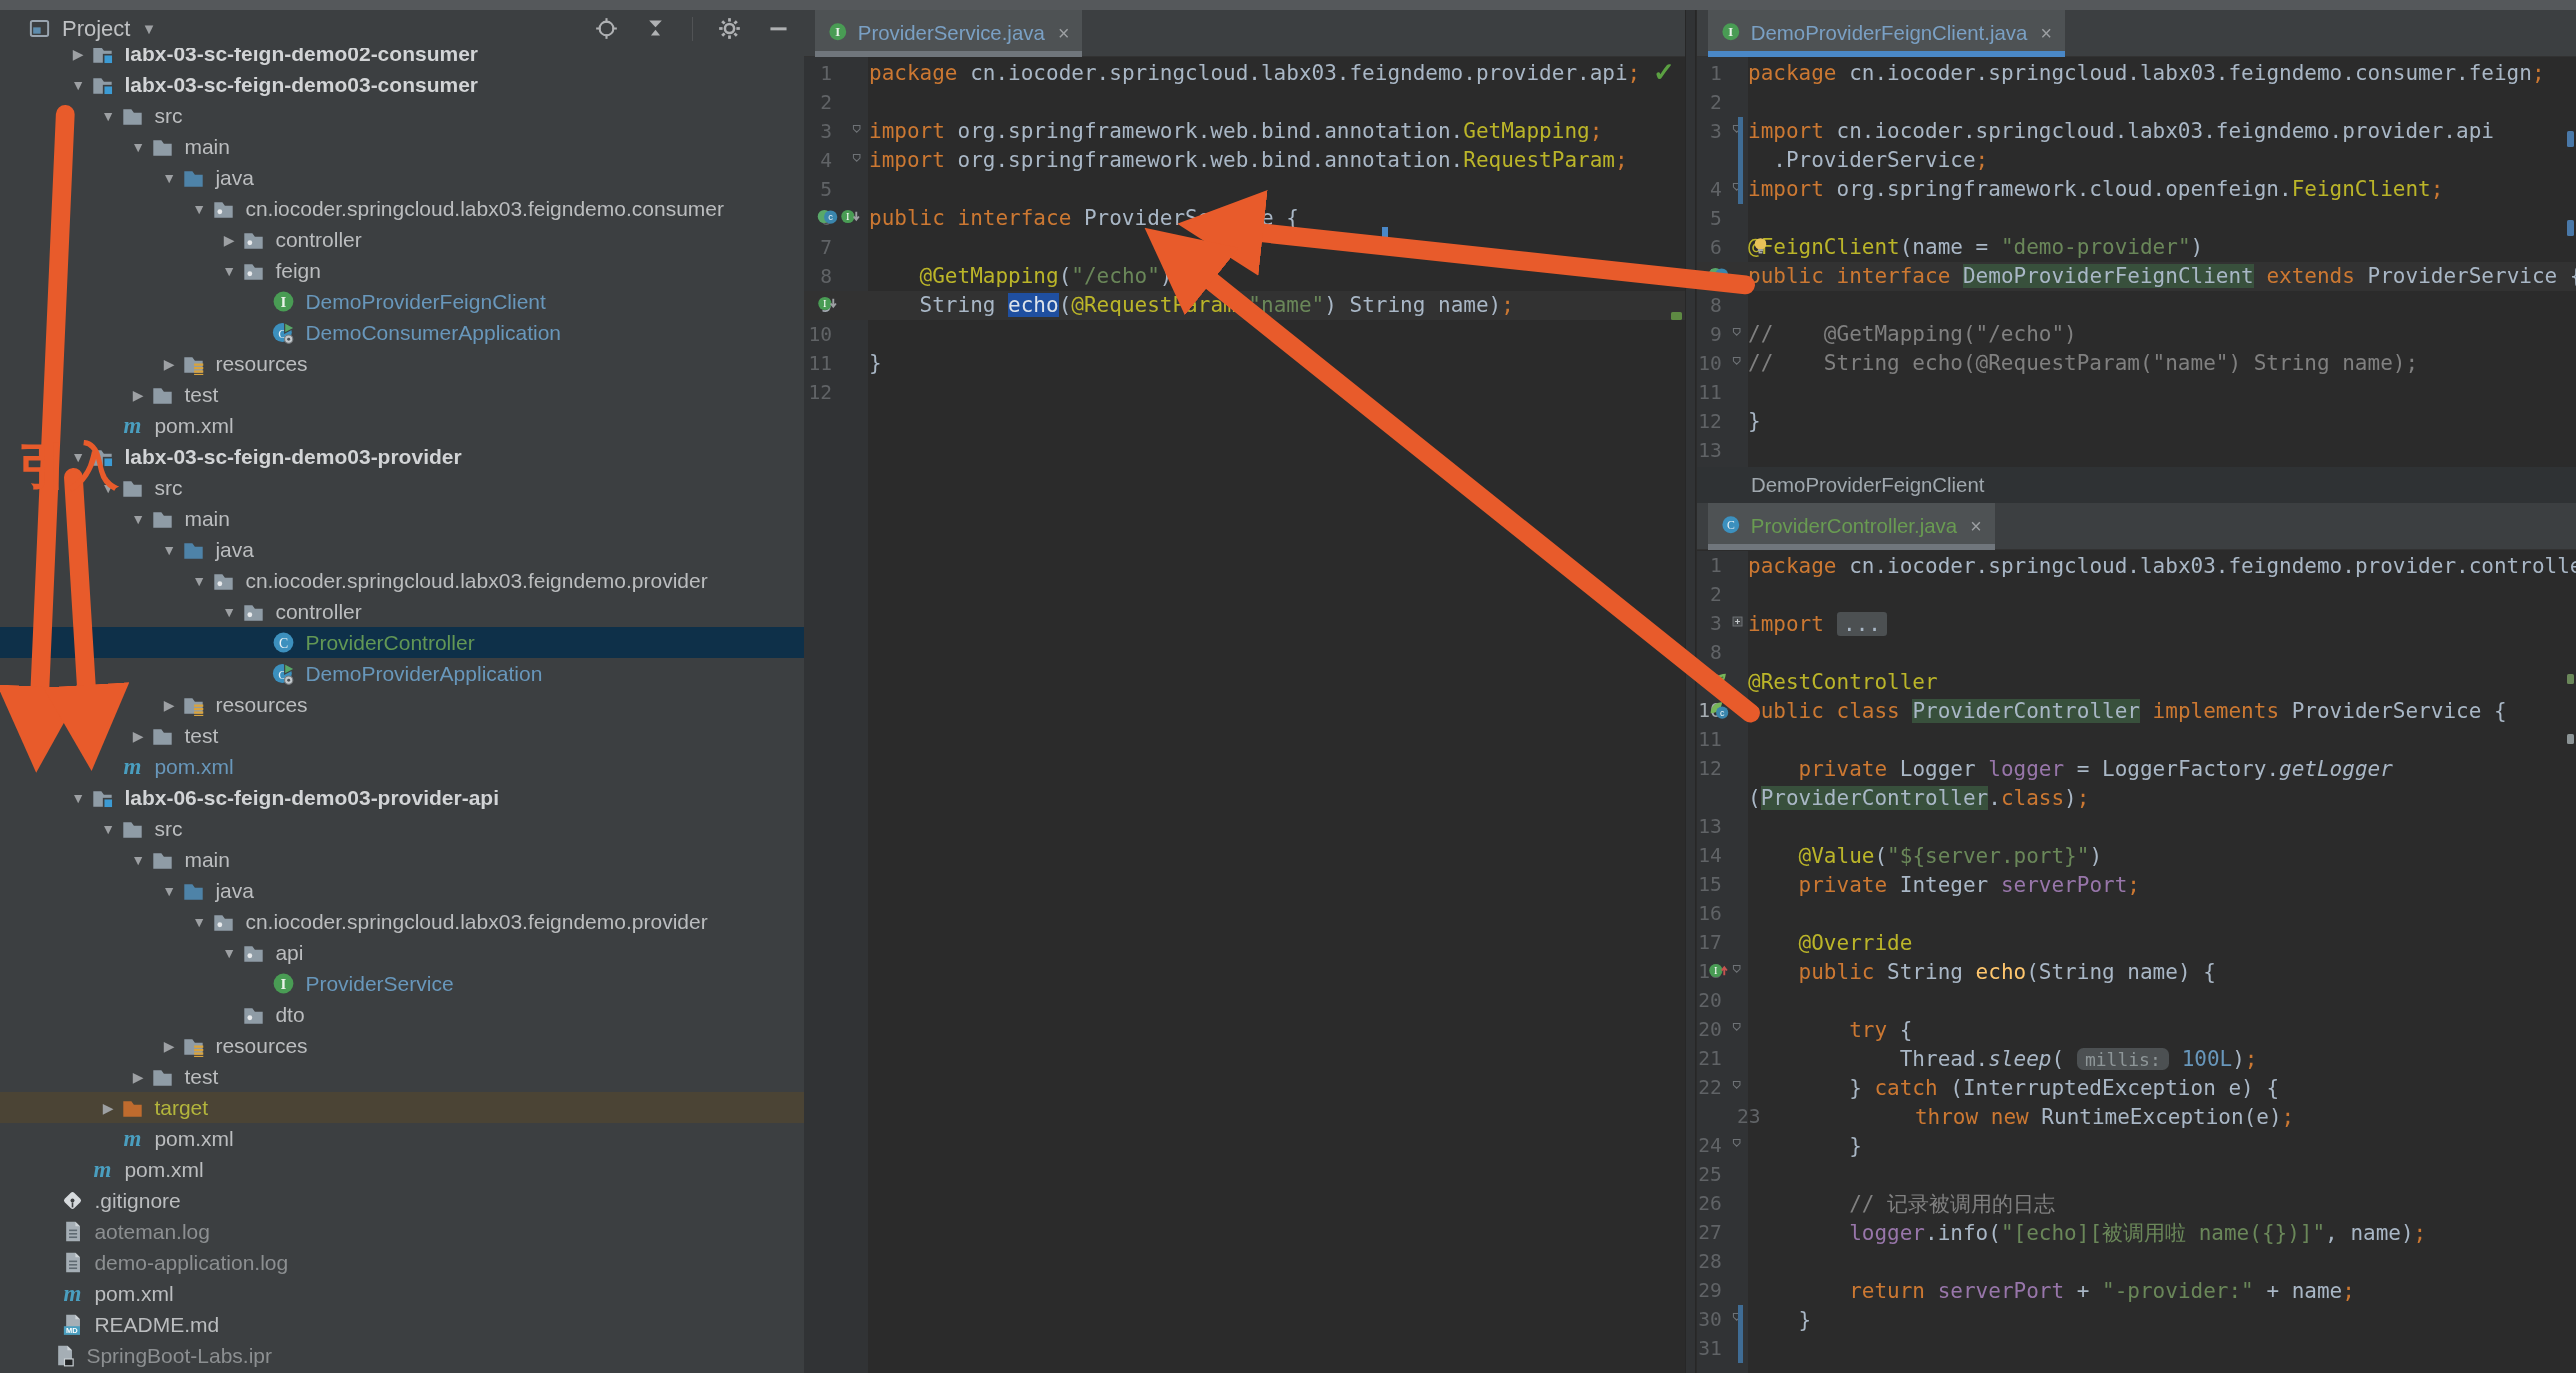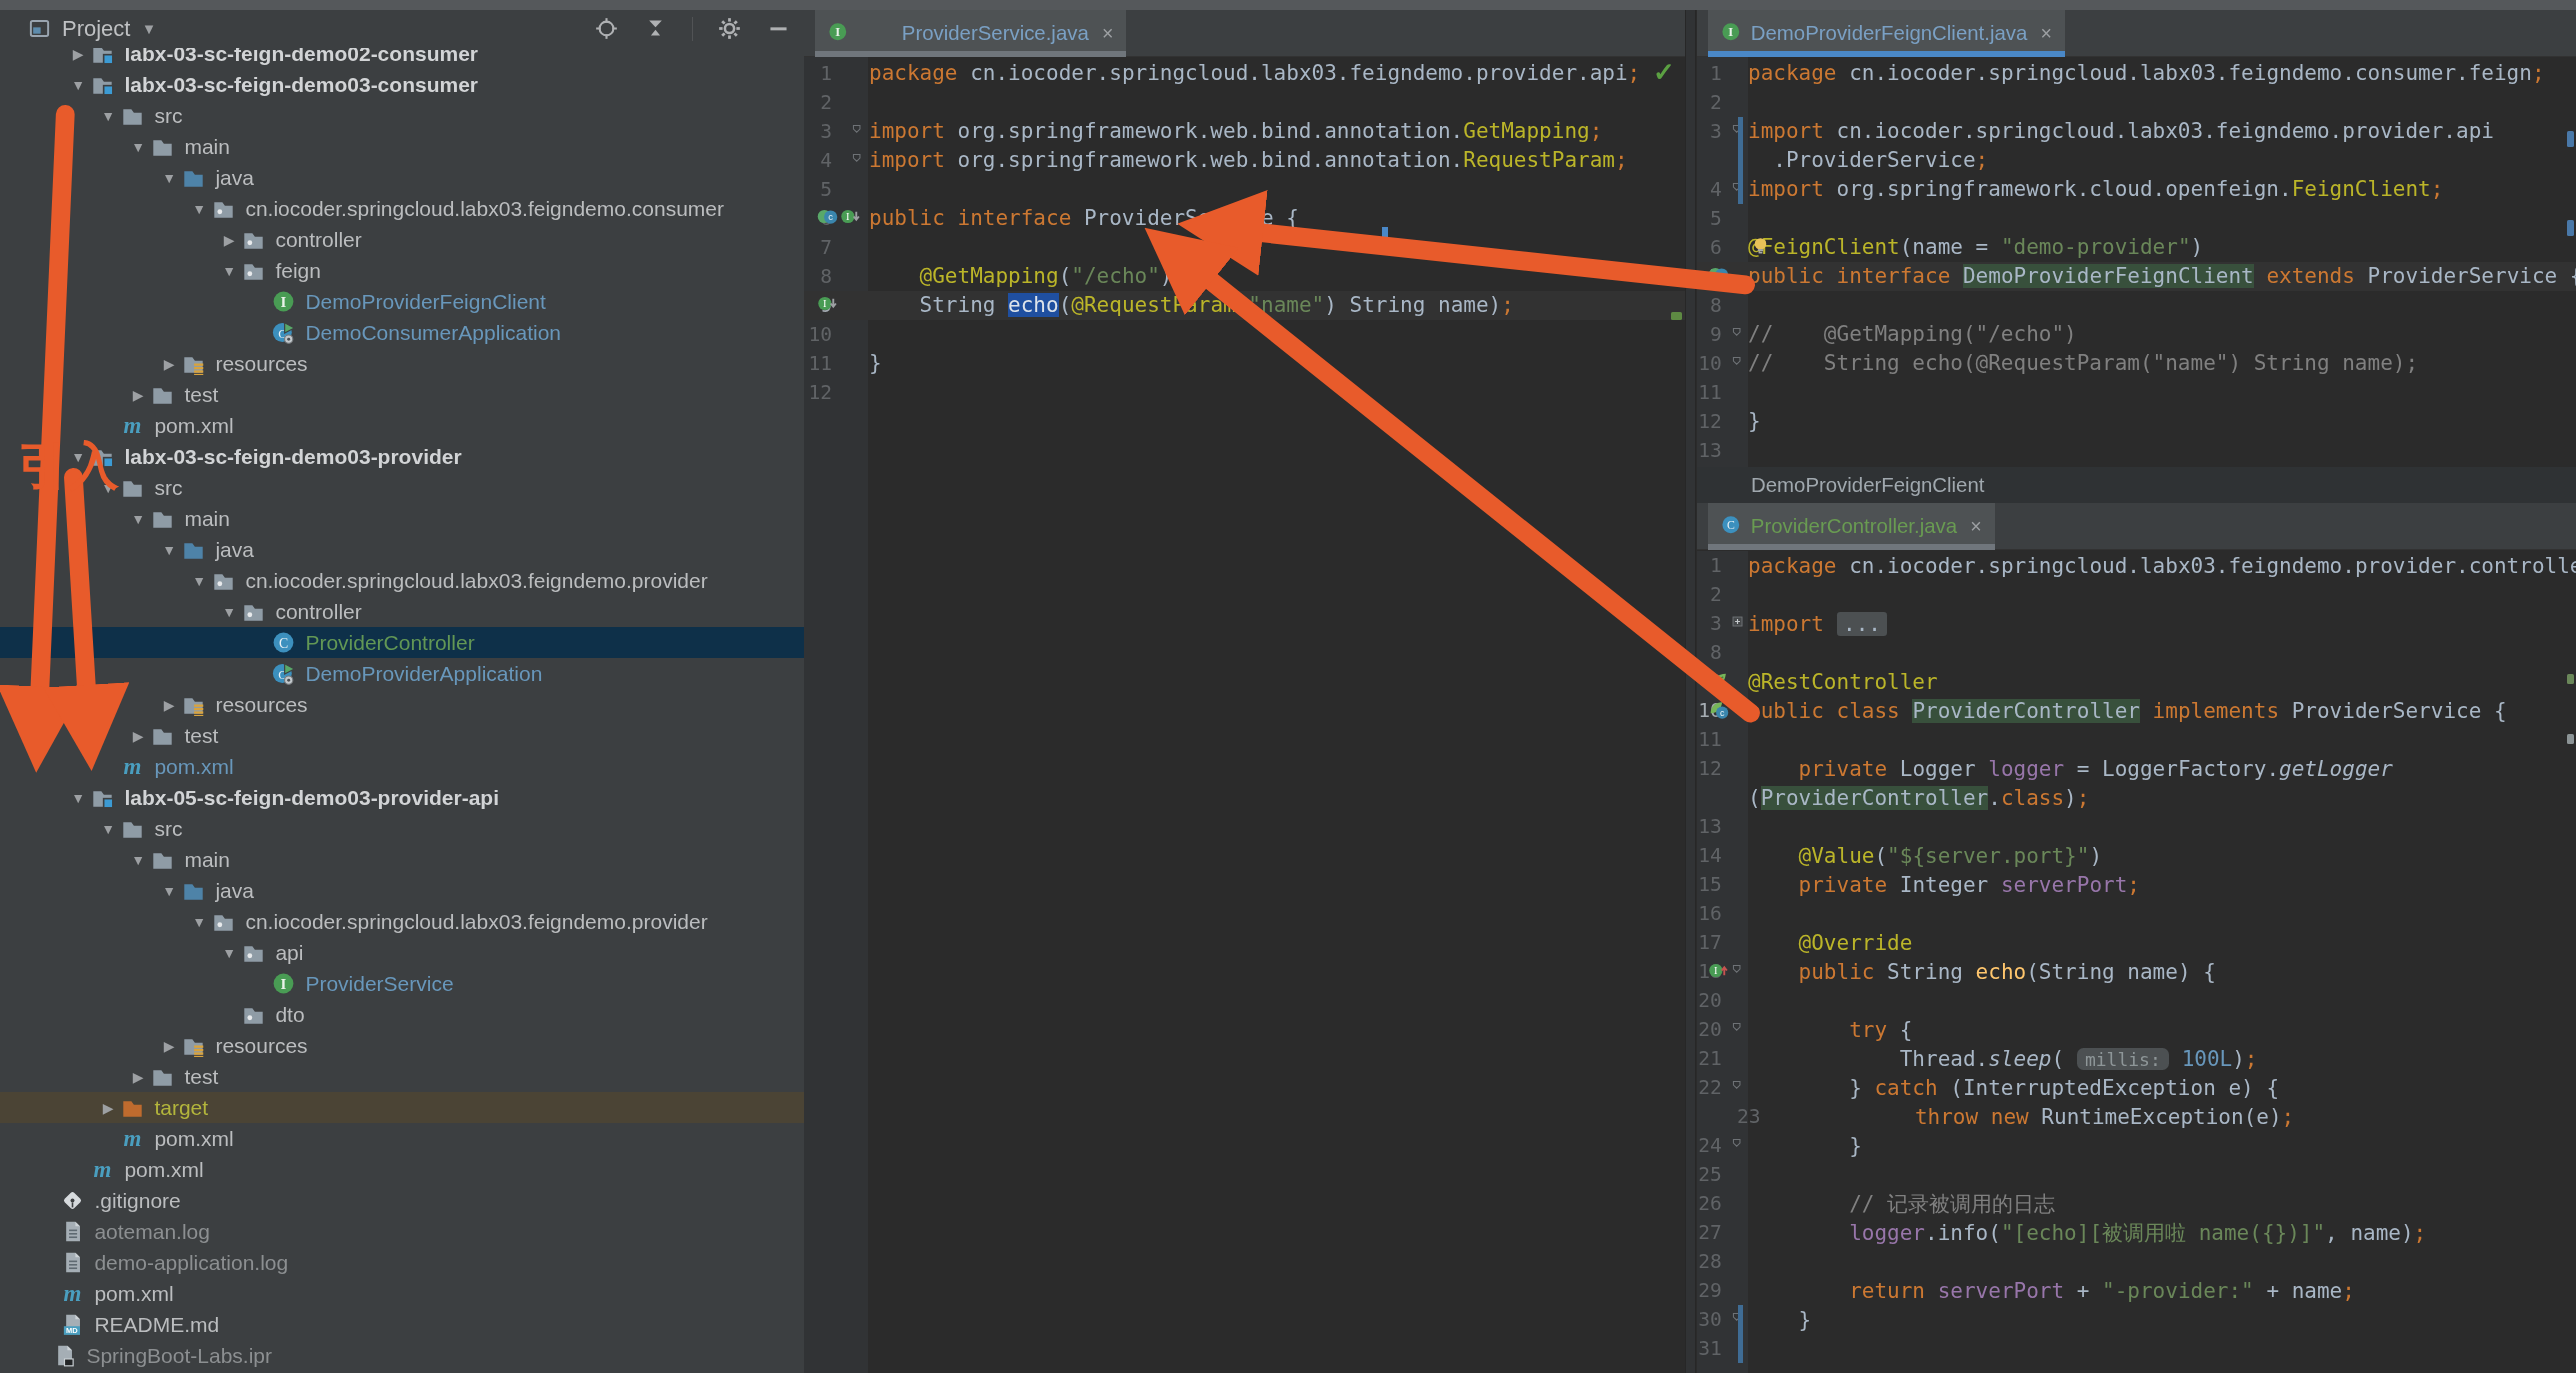--- a/index.html
+++ b/index.html
@@ -317,21 +317,21 @@
         <span class="tlabel blue">pom.xml</span>
       </div>
       <div class="trow" style="padding-left: 66px;">
         <span class="tarrow">▼</span>
         <span class="ticon">
           <svg width="23" height="23" viewBox="0 0 20 20">
             <path d="M2 4.5 h7 l2.2 3 H18 v10.5 H2 Z" fill="#8F9CA6"></path>
             <rect x="11" y="11" width="8" height="8" fill="#3C9BD4" stroke="#3C3F41" stroke-width="1.4"></rect>
           </svg>
         </span>
-        <span class="tlabel bold">labx-05-sc-feign-demo03-provider-api</span>
+        <span class="tlabel bold">labx-06-sc-feign-demo03-provider-api</span>
       </div>
       <div class="trow" style="padding-left: 96px;">
         <span class="tarrow">▼</span>
         <span class="ticon">
           <svg width="23" height="23" viewBox="0 0 20 20">
             <path d="M2 4.5 h7 l2.2 3 H18 v10.5 H2 Z" fill="#8F9CA6"></path>
           </svg>
         </span>
         <span class="tlabel">src</span>
       </div>
@@ -570,21 +570,21 @@
       </span>
   </div>
 </div>
 
 <div class="tabbar" style="left:804px;top:9.8px;width:881px;">
   <div class="tab" id="tab-mid">
       <span><svg width="19.6" height="19.6" viewBox="0 0 20 20">
           <circle cx="10" cy="10" r="8.6" fill="#499C54"></circle>
           <text x="10" y="14.8" text-anchor="middle" font-size="13" fill="#EAF2EA" font-family="Liberation Serif,serif" font-weight="bold">I</text>
         </svg></span>
-      <span class="tname" style="color: rgb(122, 160, 196); margin-left: 44px;">ProviderService.java</span>
+      <span class="tname" style="color: rgb(122, 160, 196);">ProviderService.java</span>
       <span class="tclose">×</span>
       <div class="ul" style="background: rgb(112, 118, 124);"></div>
     </div>
 </div>
 <div class="editor" id="ed-mid" style="left:804px;top:57px;width:881px;height:1317px;
      background:linear-gradient(to right,#313335 64px,#3A3D3F 64px,#3A3D3F 64px,#2B2B2B 64px);padding-top:1.6px;">
     <div class="crow"><span class="lnum" style="width: 46px; padding-right: 18px;">1</span><span class="foldc" style="width: 19px;"></span><span class="codetx"><span class="tk-k">package</span><span class="tk-p"> cn.iocoder.springcloud.labx03.feigndemo.provider.api</span><span class="tk-m">;</span></span></div>
     <div class="crow"><span class="lnum" style="width: 46px; padding-right: 18px;">2</span><span class="foldc" style="width: 19px;"></span><span class="codetx"></span></div>
     <div class="crow"><span class="lnum" style="width: 46px; padding-right: 18px;">3</span><span class="foldc" style="width: 19px;"><svg width="16.3" height="16.3" viewBox="0 0 20 20">
           <path d="M3 3 h8 v4.5 l-4 3.8 -4-3.8 z" fill="none" stroke="#6E7276" stroke-width="1.3"></path>

